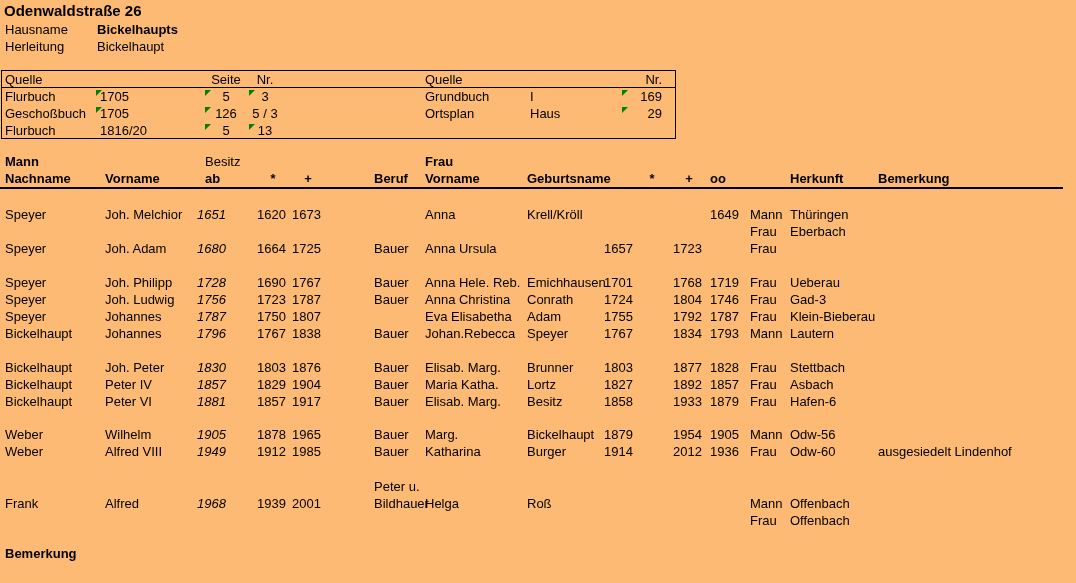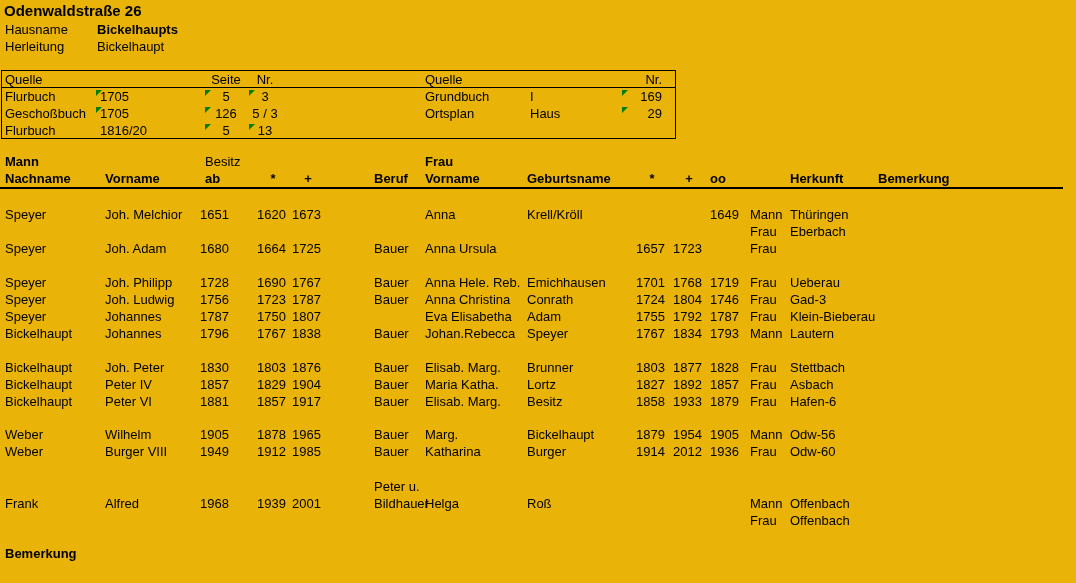--- a/index.html
+++ b/index.html
@@ -1,16 +1,16 @@
 <!DOCTYPE html>
 <html><head>
 <meta charset="utf-8">
 <style>
   html,body{margin:0;padding:0;background:#fff;}
-  .page{position:relative;width:1076px;height:583px;background:#eab308;color:#000;
+  .page{position:relative;width:1076px;height:583px;background:#fdba74;color:#000;
         font-family:"Liberation Sans","DejaVu Sans",sans-serif;font-size:13px;overflow:hidden;}
   .line{position:absolute;left:0;width:1076px;height:17px;line-height:17px;white-space:nowrap;}
   .line span{position:absolute;display:block;height:17px;line-height:17px;white-space:nowrap;overflow:visible;}
   .b{font-weight:bold;}
   .title{position:absolute;left:4px;top:2px;font-size:15px;font-weight:bold;height:18px;line-height:18px;}
   
   .i-label{left:5px;width:90px;}
   .i-value{left:97px;width:260px;}
   
   .src-box{position:absolute;left:1px;top:70px;width:675px;height:69px;border:1px solid #000;box-sizing:border-box;}
@@ -24,27 +24,27 @@
   .s-nr2{left:628px;width:34px;text-align:right;}
   
   .flag{position:absolute;top:2px;width:0;height:0;border-top:6px solid #008000;border-right:6px solid transparent;}
   .f-w{left:96px;}
   .f-seite{left:205px;}
   .f-nr{left:249px;}
   .f-nr2{left:622px;}
   
   .c-nach{left:5px;width:97px;}
   .c-vor{left:105px;width:97px;}
-  .c-ab{left:200px;width:45px;text-align:left;}
+  .c-ab{left:189px;width:45px;text-align:center;font-style:italic;}
   .c-mgeb{left:257px;width:32px;}
   .c-mtod{left:292px;width:32px;}
   .c-beruf{left:333px;width:90px;padding-left:41px;}
   .c-fvor{left:425px;width:100px;}
   .c-geb{left:527px;width:110px;}
-  .c-fgeb{left:636px;width:32px;}
+  .c-fgeb{left:604px;width:32px;}
   .c-ftod{left:673px;width:32px;}
   .c-oo{left:710px;width:32px;}
   .c-rolle{left:750px;width:40px;}
   .c-herk{left:790px;width:100px;}
   .c-bem{left:878px;width:196px;}
   .h-ab{left:205px;width:45px;}
   .h-mgeb{left:257px;width:32px;text-align:center;}
   .h-mtod{left:292px;width:32px;text-align:center;}
   .h-fgeb{left:636px;width:32px;text-align:center;}
   .h-ftod{left:673px;width:32px;text-align:center;}
@@ -290,32 +290,33 @@
     <span class="c-geb">Bickelhaupt</span>
     <span class="c-fgeb">1879</span>
     <span class="c-ftod">1954</span>
     <span class="c-oo">1905</span>
     <span class="c-rolle">Mann</span>
     <span class="c-herk">Odw-56</span>
   </div>
 
   <div class="line" style="top:443px">
     <span class="c-nach">Weber</span>
-    <span class="c-vor">Burger VIII</span>
+    <span class="c-vor">Alfred VIII</span>
     <span class="c-ab">1949</span>
     <span class="c-mgeb">1912</span>
     <span class="c-mtod">1985</span>
     <span class="c-beruf">Bauer</span>
     <span class="c-fvor">Katharina</span>
     <span class="c-geb">Burger</span>
     <span class="c-fgeb">1914</span>
     <span class="c-ftod">2012</span>
     <span class="c-oo">1936</span>
     <span class="c-rolle">Frau</span>
     <span class="c-herk">Odw-60</span>
+    <span class="c-bem">ausgesiedelt Lindenhof</span>
   </div>
 
   <div class="line" style="top:478px">
     <span class="c-beruf">Peter u.</span>
   </div>
   <div class="line" style="top:495px">
     <span class="c-nach">Frank</span>
     <span class="c-vor">Alfred</span>
     <span class="c-ab">1968</span>
     <span class="c-mgeb">1939</span>

